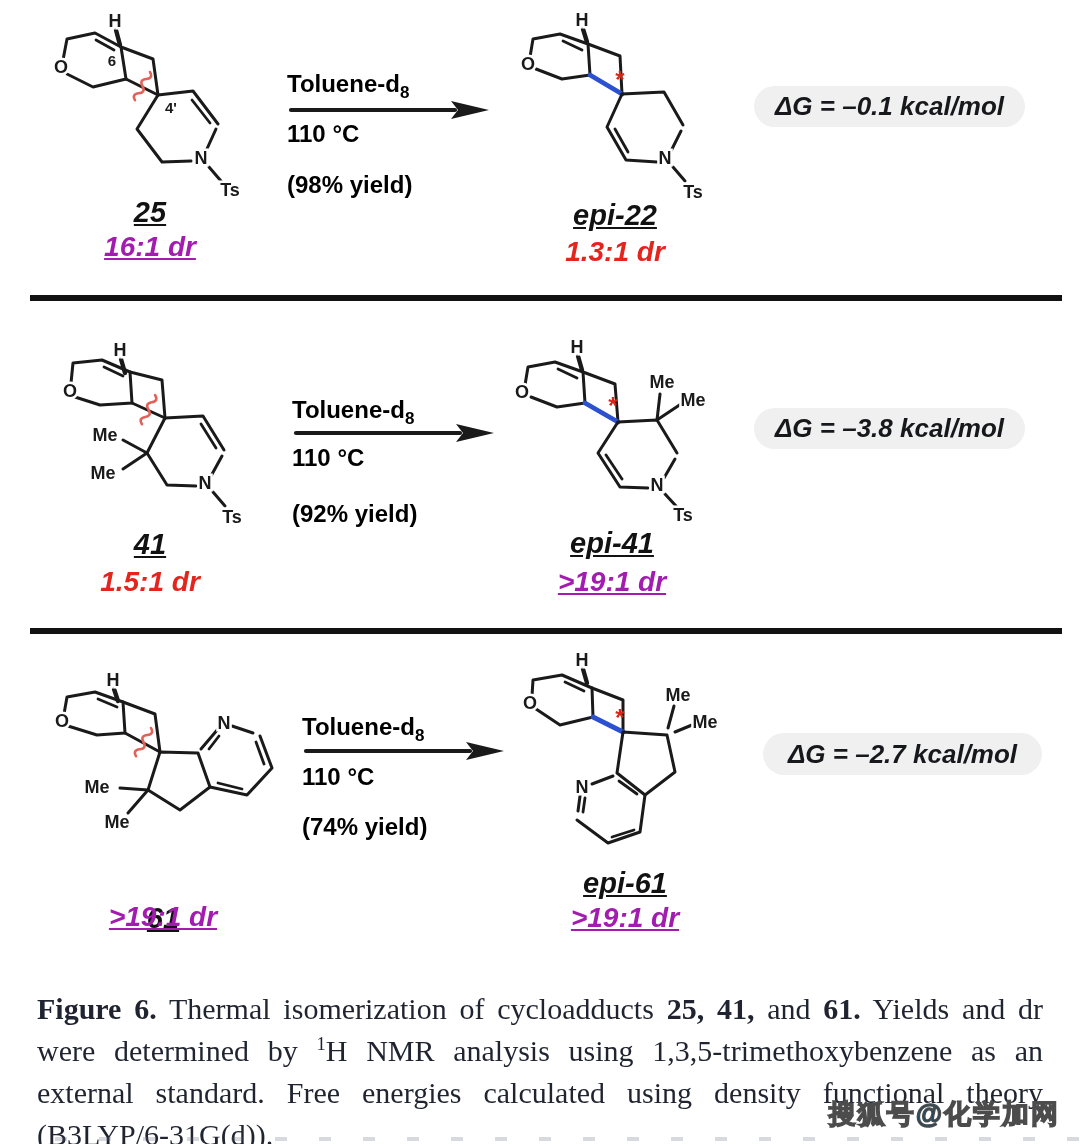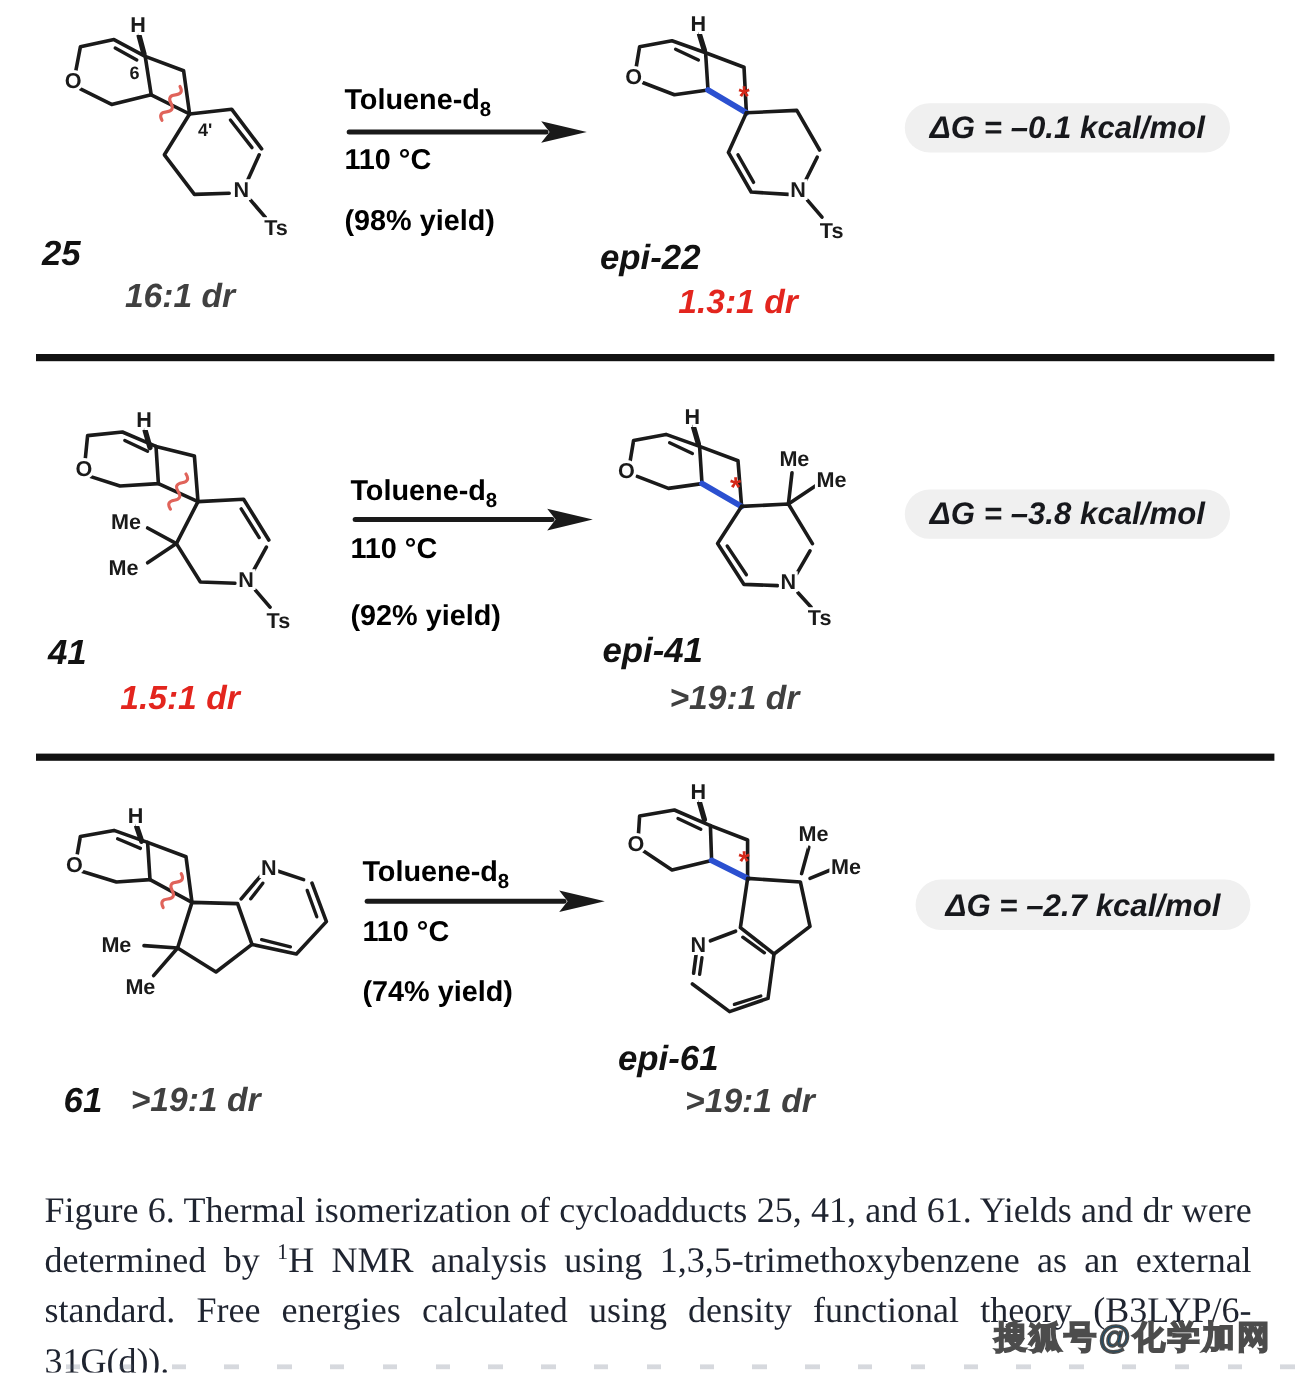--- a/index.html
+++ b/index.html
@@ -8,32 +8,32 @@
   svg{position:absolute;overflow:visible;}
   .bond{stroke:#1a1a1a;stroke-width:3;fill:none;stroke-linecap:round;stroke-linejoin:round;}
   .wedge{stroke-width:4.4;}
   .inner{stroke-width:2.8;}
   .blue-bond{stroke:#2b50d0;stroke-width:4.8;fill:none;stroke-linecap:round;}
   .squiggle{stroke:#e0635a;stroke-width:2.6;fill:none;stroke-linecap:round;}
   .atom{font:bold 18px "Liberation Sans",sans-serif;fill:#1a1a1a;text-anchor:middle;
         paint-order:stroke;stroke:#ffffff;stroke-width:5px;}
   .atom-sm{font-size:15px;}
   .star{font:bold 24px "Liberation Sans",sans-serif;fill:#d42818;text-anchor:middle;stroke:none;paint-order:normal;}
-  .id-label{position:absolute;font:italic bold 29px "Liberation Sans",sans-serif;color:#121212;}
+  .id-label{position:absolute;text-align:center;font:italic bold 29px "Liberation Sans",sans-serif;color:#121212;text-decoration:underline;}
   .dr{position:absolute;text-align:center;font:italic bold 28px "Liberation Sans",sans-serif;}
-  .dr.blue{color:#404040;}
+  .dr.blue{color:#a21caf;text-decoration:underline;}
   .dr.red{color:#e3251e;}
   .cond{position:absolute;text-align:left;font:bold 24px "Liberation Sans",sans-serif;color:#000;}
   .cond sub{font-size:17px;}
   .dg{position:absolute;background:#f0f0f0;border-radius:21px;display:flex;align-items:center;
       justify-content:center;font:italic bold 26px "Liberation Sans",sans-serif;color:#17181c;}
   .divider{position:absolute;height:6px;background:#121212;}
   .caption{position:absolute;left:0;top:958px;width:1080px;padding:0 37px;box-sizing:border-box;
            font:30px "Liberation Serif",serif;color:#1f2430;text-align:justify;line-height:1.4;}
-  .cap-b{font-weight:normal;}
+  .cap-b{font-weight:bold;}
   .caption sup{font-size:0.62em;}
   .watermark{position:absolute;right:20px;top:1096px;font:bold 27px "Liberation Sans",sans-serif;
              color:#0c4a6e;-webkit-text-stroke:1.4px #4c4c4c;letter-spacing:2px;white-space:nowrap;}
   .bottom-frag{position:absolute;left:55px;right:0;top:1137px;height:4px;opacity:.35;
                background:repeating-linear-gradient(90deg,rgba(90,100,120,.7) 0 12px,transparent 12px 44px);}
 </style>
 </head>
 <body>
 
 <div id="stage">

